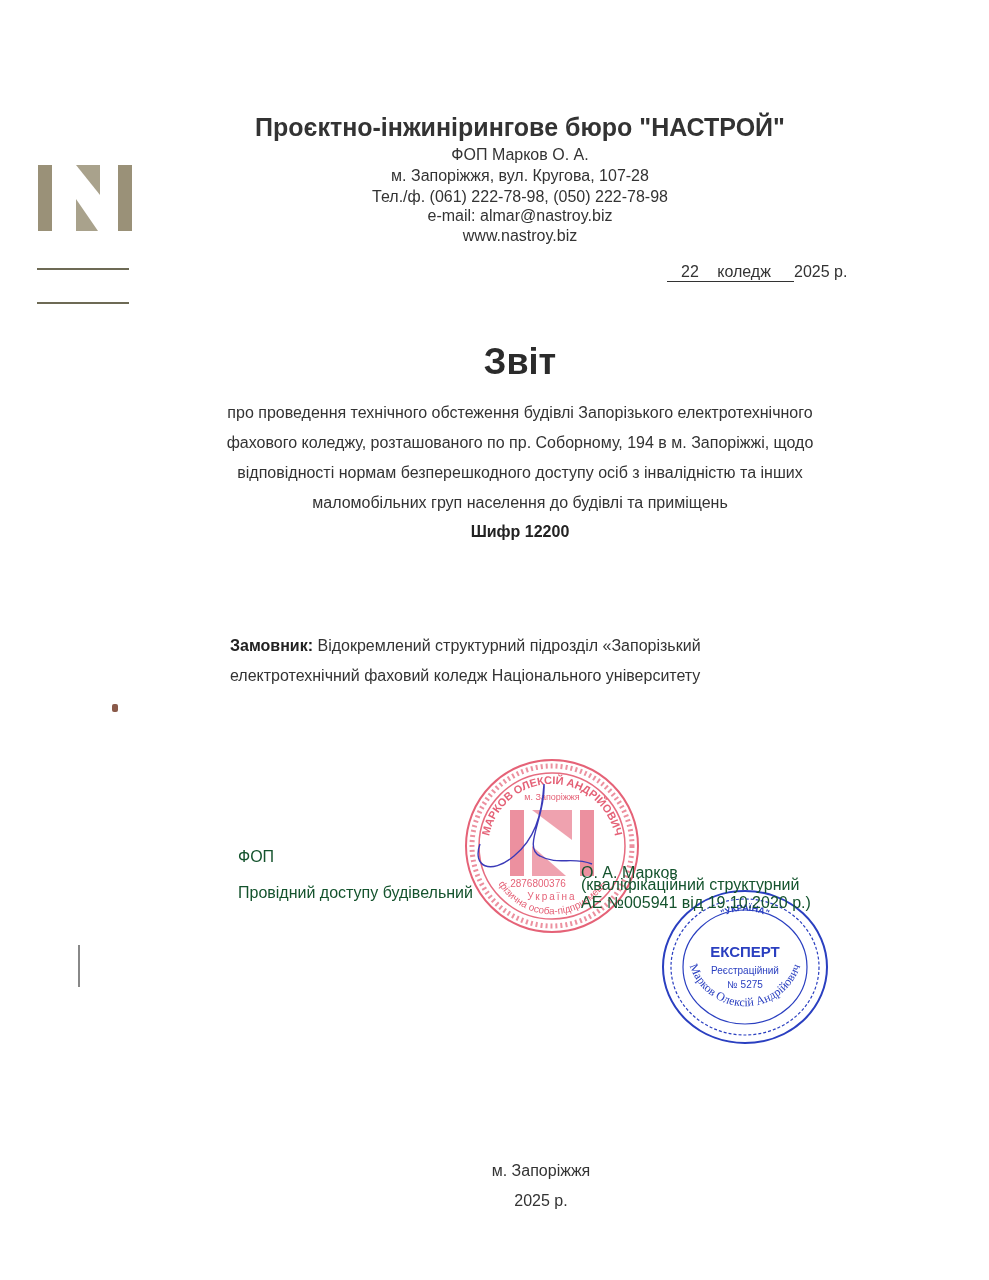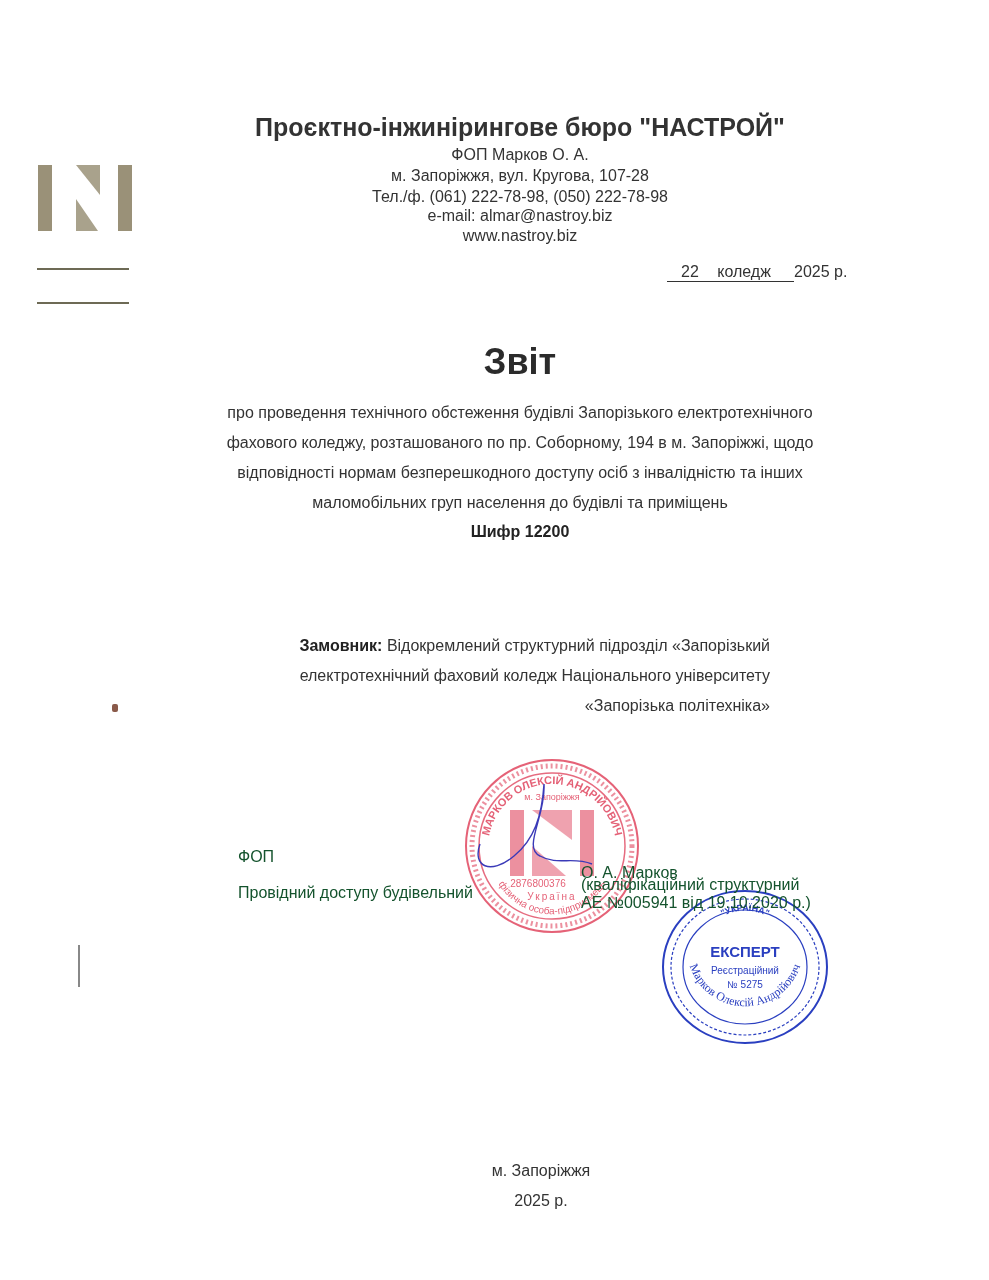--- a/index.html
+++ b/index.html
@@ -21,21 +21,21 @@
   .header-title { left: 0; width: 1040px; top: 113px; font-size: 25px; font-weight: bold; color: #333; }
   .header-line { left: 0; width: 1040px; font-size: 16px; color: #333; }
 
   .date-line { left: 667px; top: 263px; font-size: 16px; color: #333; }
   .date-line .u { border-bottom: 1px solid #333; display: inline-block; }
 
   .report-title { left: 0; width: 1040px; top: 341px; font-size: 36px; font-weight: bold; color: #2b2b2b; }
   .subtitle-line { left: 0; width: 1040px; font-size: 16px; color: #333; }
   .cipher { left: 0; width: 1040px; top: 523px; font-size: 16px; font-weight: bold; color: #222; }
 
-  .client { left: 230px; top: 631px; width: 540px; font-size: 16px; line-height: 30px; color: #333; text-align: right; }
+  .client { left: 230px; top: 631px; width: 540px; font-size: 16px; line-height: 30px; color: #333; }
   .client b { color: #222; }
 
   .sig-text { font-size: 16px; color: #14532d; }
 
   .footer { left: 0; width: 1082px; font-size: 16px; color: #333; }
 
   .stamp-red { left: 462px; top: 756px; width: 180px; height: 180px; }
   .stamp-blue { left: 660px; top: 887px; width: 170px; height: 160px; }
   .mark { left: 112px; top: 704px; width: 6px; height: 8px; background: #8a5a4a; border-radius: 2px; }
   .scratch { left: 78px; top: 945px; width: 2px; height: 42px; background: #888; }
@@ -71,21 +71,20 @@
 <div class="abs report-title center">Звіт</div>
 <div class="abs subtitle-line center" style="top:404px">про проведення технічного обстеження будівлі Запорізького електротехнічного</div>
 <div class="abs subtitle-line center" style="top:434px">фахового коледжу, розташованого по пр. Соборному, 194 в м. Запоріжжі, щодо</div>
 <div class="abs subtitle-line center" style="top:464px">відповідності нормам безперешкодного доступу осіб з інвалідністю та інших</div>
 <div class="abs subtitle-line center" style="top:494px">маломобільних груп населення до будівлі та приміщень</div>
 <div class="abs cipher center">Шифр 12200</div>
 
 <div class="abs client">
   <div><b>Замовник:</b> <span>Відокремлений структурний підрозділ «Запорізький</span></div>
   <div>електротехнічний фаховий коледж Національного університету</div>
-  <div>«Запорізька політехніка»</div>
 </div>
 
 <svg class="abs stamp-red" viewBox="0 0 180 180">
   <defs>
     <path id="redTop" d="M 26,92 A 64,64 0 0 1 154,92"></path>
     <path id="redBot" d="M 30,112 A 62,62 0 0 0 150,112"></path>
   </defs>
   <circle cx="90" cy="90" r="86" fill="none" stroke="#e0465f" stroke-width="2" opacity="0.85"></circle>
   <circle cx="90" cy="90" r="80" fill="none" stroke="#e0465f" stroke-width="5" stroke-dasharray="2 3" opacity="0.6"></circle>
   <circle cx="90" cy="90" r="73" fill="none" stroke="#e0465f" stroke-width="1.5" opacity="0.8"></circle>

